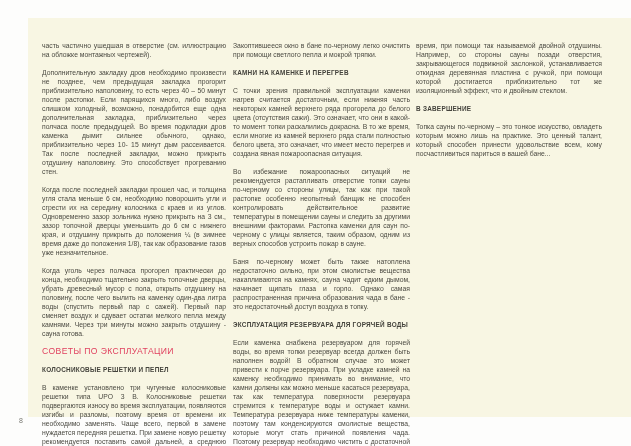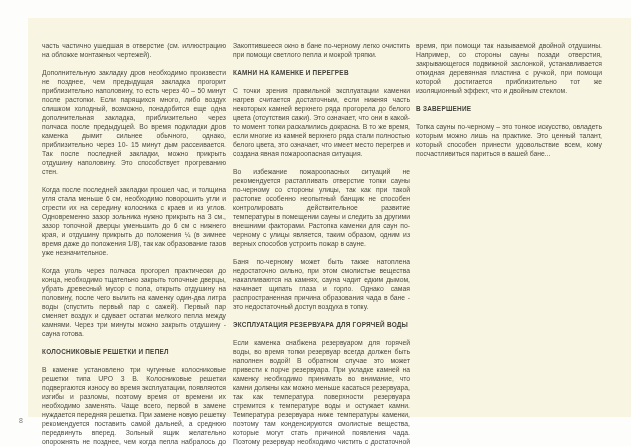--- a/index.html
+++ b/index.html
@@ -63,20 +63,21 @@
 </head>
 <body>
 
 <div class="page">
 
   <div class="col col-1">
     <p>часть частично ушедшая в отверстие (см. иллюстрацию на обложке монтажных чертежей).</p>
     <p>Дополнительную закладку дров необходимо произвести не позднее, чем предыдущая закладка прогорит приблизительно наполовину, то есть через 40 – 50 минут после растопки. Если парящихся много, либо воздух слишком холодный, возможно, понадобится еще одна дополнительная закладка, приблизительно через полчаса после предыдущей. Во время подкладки дров каменка дымит сильнее обычного, однако, приблизительно через 10- 15 минут дым рассеивается. Так после последней закладки, можно прикрыть отдушину наполовину. Это способствует прогреванию стен.</p>
     <p>Когда после последней закладки прошел час, и толщина угля стала меньше 6 см, необходимо поворошить угли и сгрести их на середину колосника с краев и из углов. Одновременно зазор зольника нужно прикрыть на 3 см., зазор топочной дверцы уменьшить до 6 см с нижнего края, и отдушину прикрыть до положения ¼ (в зимнее время даже до положения 1/8), так как образование газов уже незначительное.</p>
     <p>Когда уголь через полчаса прогорел практически до конца, необходимо тщательно закрыть топочные дверцы, убрать древесный мусор с пола, открыть отдушину на половину, после чего вылить на каменку один-два литра воды (спустить первый пар с сажей). Первый пар сменяет воздух и сдувает остатки мелкого пепла между камнями. Через три минуты можно закрыть отдушину - сауна готова.</p>
+    <p class="section-heading">СОВЕТЫ ПО ЭКСПЛУАТАЦИИ</p>
     <p class="subheading">КОЛОСНИКОВЫЕ РЕШЕТКИ И ПЕПЕЛ</p>
     <p>В каменке установлено три чугунные колосниковые решетки типа UPO 3 В. Колосниковые решетки подвергаются износу во время эксплуатации, появляются изгибы и разломы, поэтому время от времени их необходимо заменять. Чаще всего, первой в замене нуждается передняя решетка. При замене новую решетку рекомендуется поставить самой дальней, а среднюю передвинуть вперед. Зольный ящик желательно опорожнять не позднее, чем когда пепла набралось до половины, пепел никогда не должен соприкасаться с решеткой, так как из-за отсутствия вентиляции она может расплавиться. Хранение пепла и его обработка может производиться только в невозгораемой таре, так как в пепле в течение целой недели могут оставаться тлеющие угли.</p>
   </div>
 
   <div class="col col-2">
     <p>Закоптившееся окно в бане по-черному легко очистить при помощи светлого пепла и мокрой тряпки.</p>
     <p class="subheading">КАМНИ НА КАМЕНКЕ И ПЕРЕГРЕВ</p>
     <p>С точки зрения правильной эксплуатации каменки нагрев считается достаточным, если нижняя часть некоторых камней верхнего ряда прогорела до белого цвета (отсутствия сажи). Это означает, что они в какой-то момент топки раскалились докрасна. В то же время, если многие из камней верхнего ряда стали полностью белого цвета, это означает, что имеет место перегрев и создана явная пожароопасная ситуация.</p>
     <p>Во избежание пожароопасных ситуаций не рекомендуется растапливать отверстие топки сауны по-черному со стороны улицы, так как при такой растопке особенно неопытный банщик не способен контролировать действительное развитие температуры в помещении сауны и следить за другими внешними факторами. Растопка каменки для саун по-черному с улицы является, таким образом, одним из верных способов устроить пожар в сауне.</p>
     <p>Баня по-черному может быть также натоплена недостаточно сильно, при этом смолистые вещества накапливаются на камнях, сауна чадит едким дымом, начинает щипать глаза и горло. Однако самая распространенная причина образования чада в бане - это недостаточный доступ воздуха в топку.</p>

